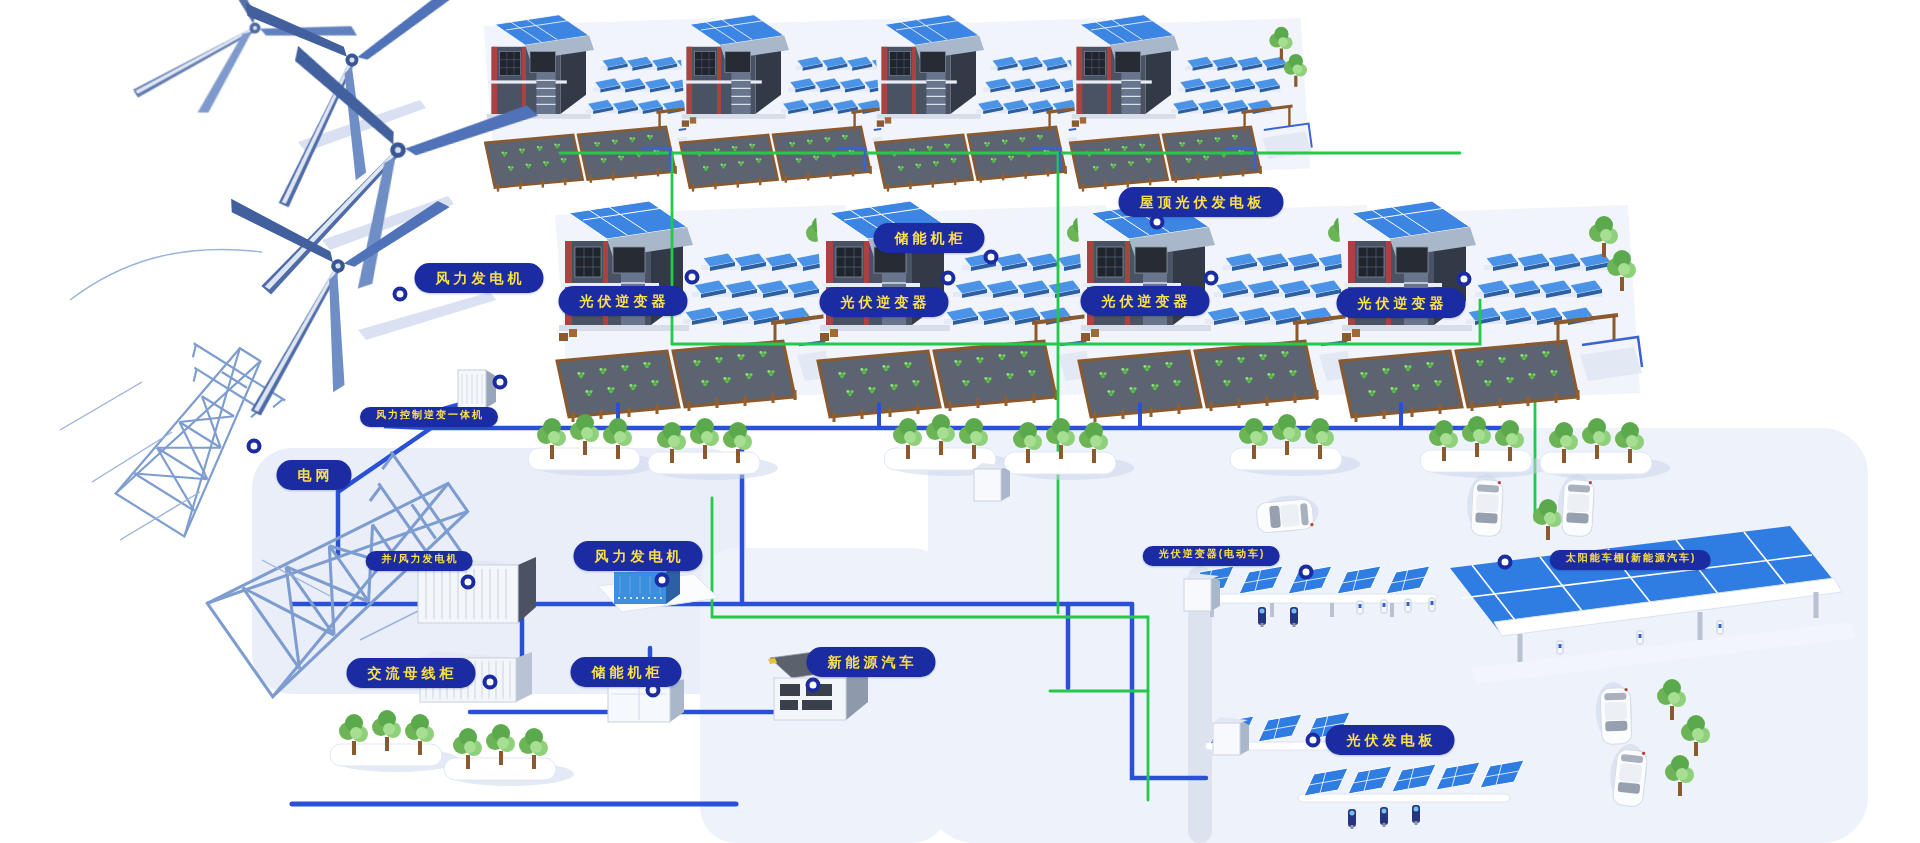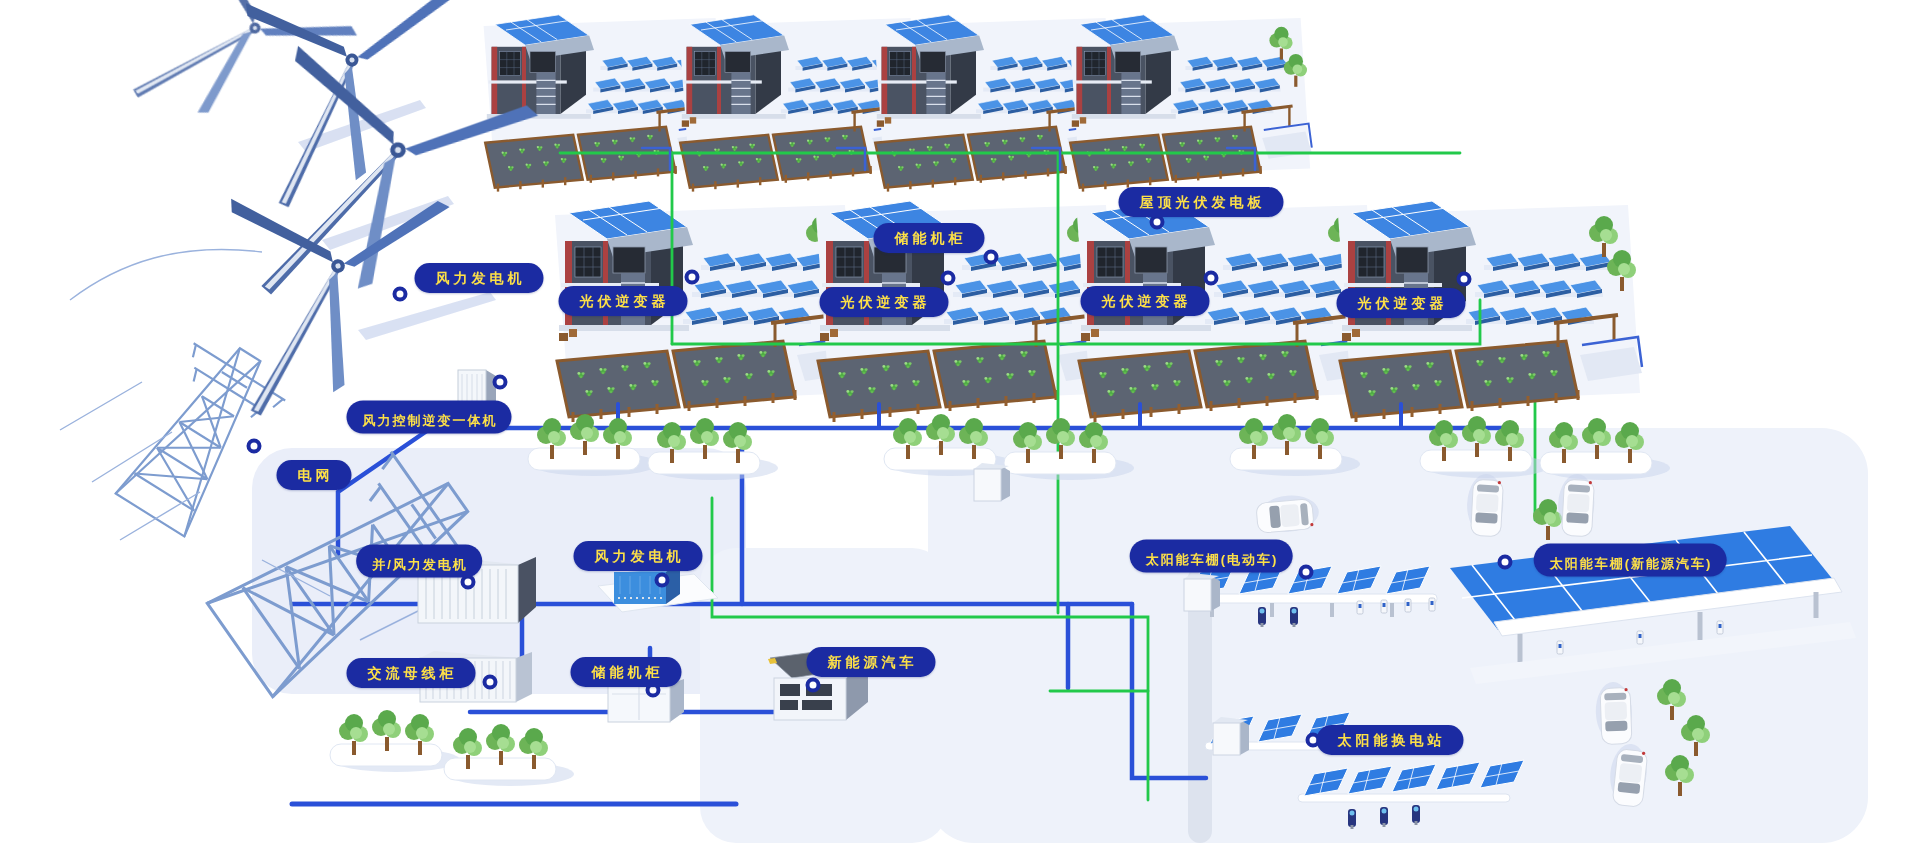--- a/index.html
+++ b/index.html
@@ -2,21 +2,21 @@
 <html><head>
 <meta charset="utf-8">
 <style>
   html,body{margin:0;padding:0;background:#ffffff;}
   #stage{position:relative;width:1920px;height:843px;overflow:hidden;background:#ffffff;
          font-family:"Liberation Sans",sans-serif;}
   #scene{position:absolute;left:0;top:0;}
   .lbl{position:absolute;transform:translate(-50%,-50%);background:#1b2ba2;color:#fde047;
        font-weight:bold;font-size:14px;line-height:1;letter-spacing:4px;padding:8px 18px 8px 21px;
        border-radius:999px;white-space:nowrap;z-index:6;box-shadow:0 1px 2px rgba(20,35,120,.25);}
-  .lbl.sm{font-size:13px;letter-spacing:2px;padding:13px 14px 7px 16px;}
+  .lbl.sm{font-size:10px;letter-spacing:2px;padding:3px 14px 7px 16px;}
   .dot{position:absolute;width:7px;height:7px;border:4.5px solid #1b2ba2;border-radius:50%;
        background:#ffffff;transform:translate(-50%,-50%);z-index:5;}
 </style>
 </head>
 <body>
 
 <div id="stage">
 
 <svg id="scene" width="1920" height="843" viewBox="0 0 1920 843">
   <defs>
@@ -377,17 +377,17 @@
 <div class="lbl" style="left:1401px;top:303px">光伏逆变器</div>
 <div class="lbl" style="left:929px;top:238px">储能机柜</div>
 <div class="lbl" style="left:1201px;top:202px">屋顶光伏发电板</div>
 <div class="lbl sm" style="left:429px;top:417px">风力控制逆变一体机</div>
 <div class="lbl" style="left:314px;top:475px">电网</div>
 <div class="lbl sm" style="left:419px;top:561px">并/风力发电机</div>
 <div class="lbl" style="left:638px;top:556px">风力发电机</div>
 <div class="lbl" style="left:411px;top:673px">交流母线柜</div>
 <div class="lbl" style="left:626px;top:672px">储能机柜</div>
 <div class="lbl" style="left:871px;top:662px">新能源汽车</div>
-<div class="lbl sm" style="left:1211px;top:556px">太阳能车棚(电动车)</div>
+<div class="lbl sm" style="left:1211px;top:556px">光伏逆变器(电动车)</div>
 <div class="lbl sm" style="left:1630px;top:560px">太阳能车棚(新能源汽车)</div>
-<div class="lbl" style="left:1390px;top:740px">太阳能换电站</div>
+<div class="lbl" style="left:1390px;top:740px">光伏发电板</div>
 
 </div>
 
 </body></html>

